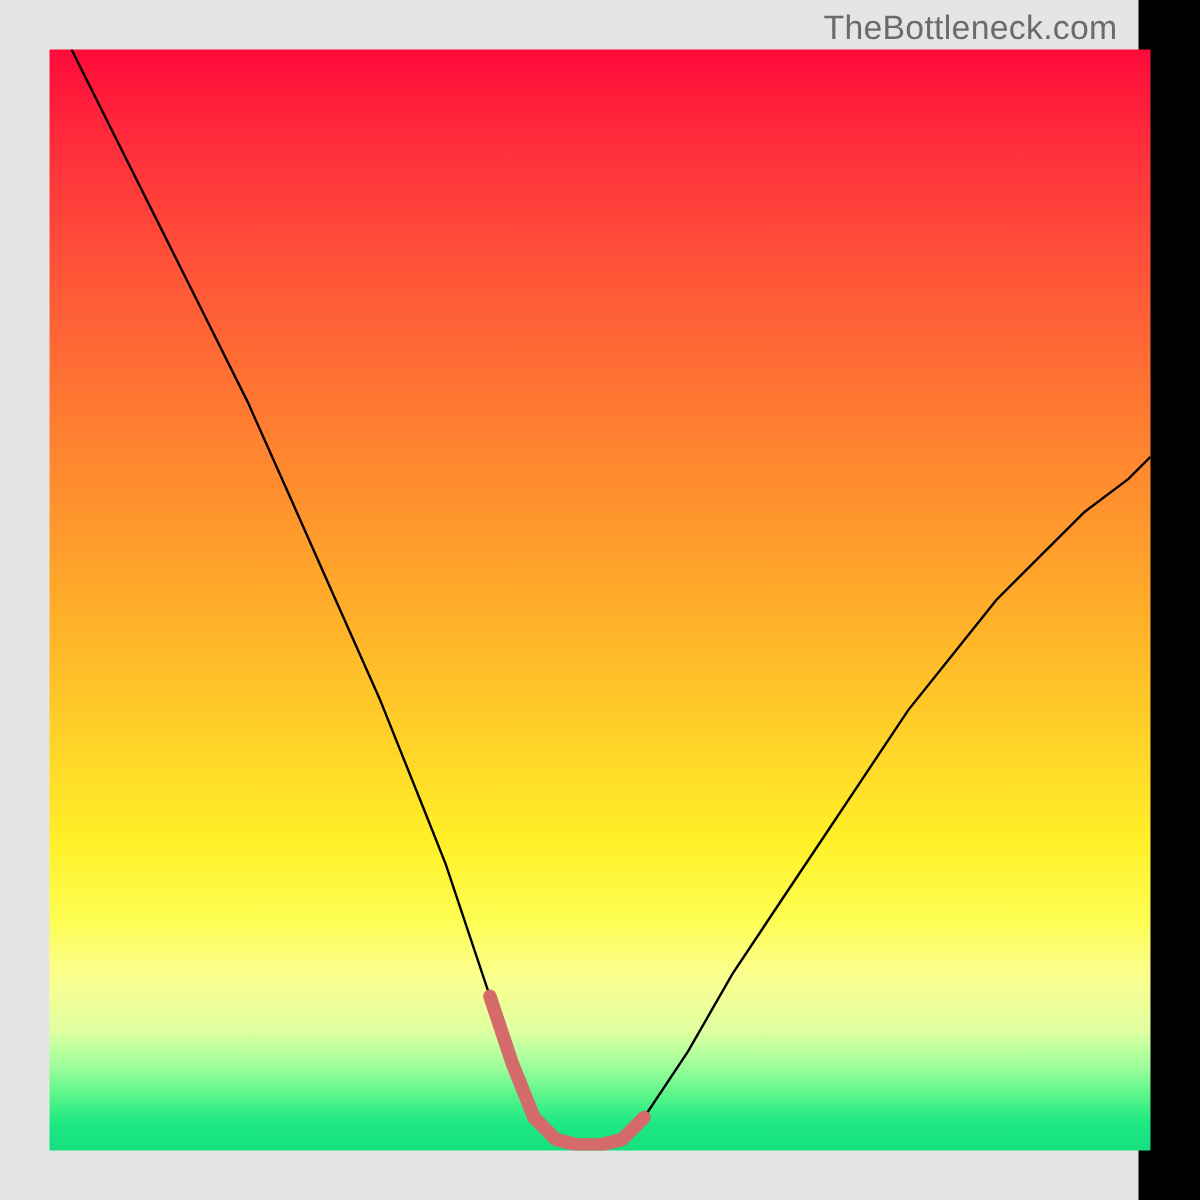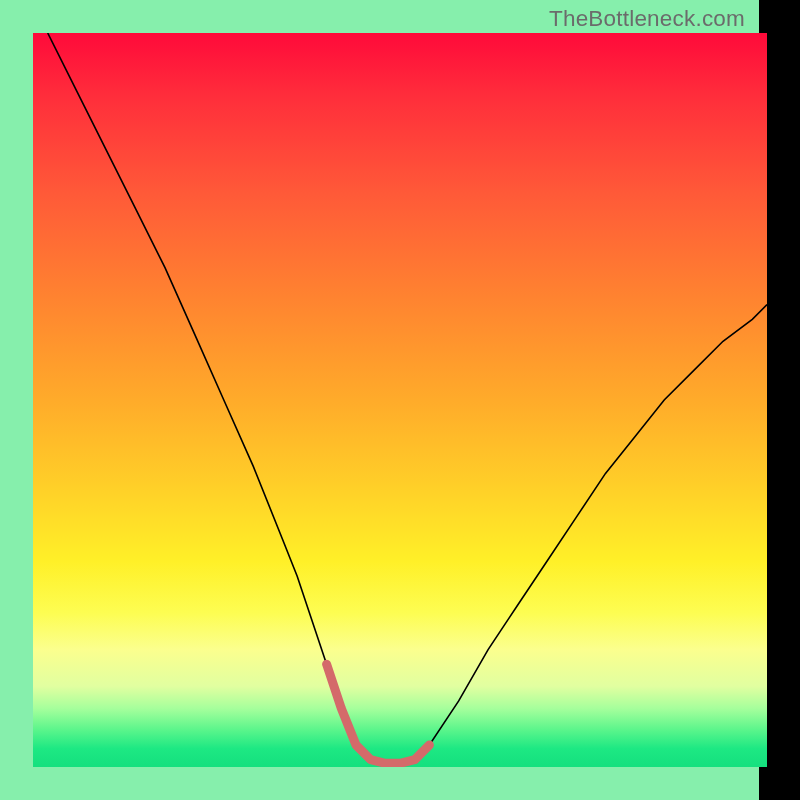--- a/index.html
+++ b/index.html
@@ -8,21 +8,21 @@
     width: 800px;
     height: 800px;
     background: #000;
     overflow: hidden;
     font-family: Arial, Helvetica, sans-serif;
   }
   .frame {
     position: relative;
     width: 759px;
     height: 800px;
-    background: #86efac;
+    background: #e5e5e5;
   }
   .plot-area {
     position: absolute;
     left: 33px;
     top: 33px;
     width: 734px;
     height: 734px;
     
     background: linear-gradient(
       to bottom,

